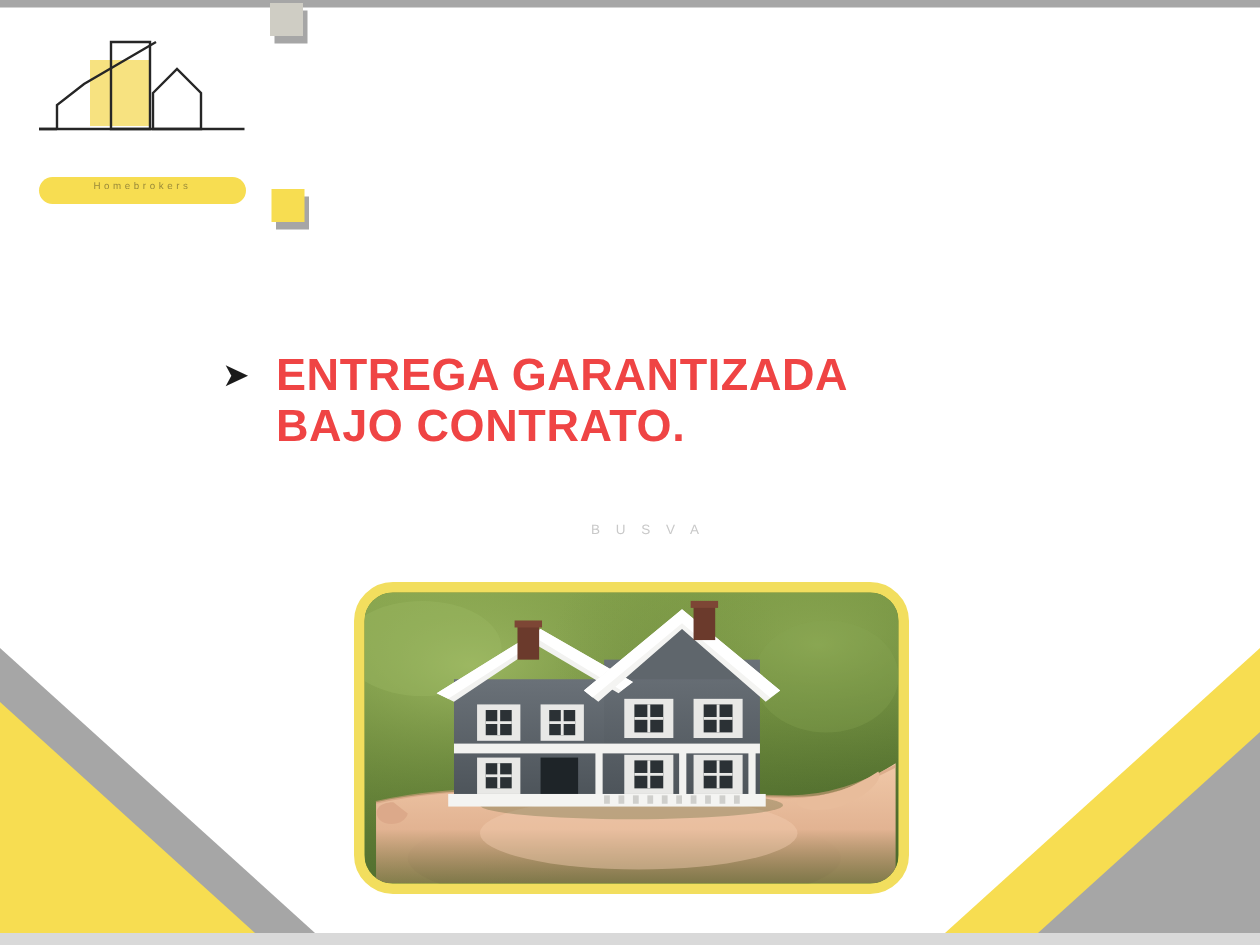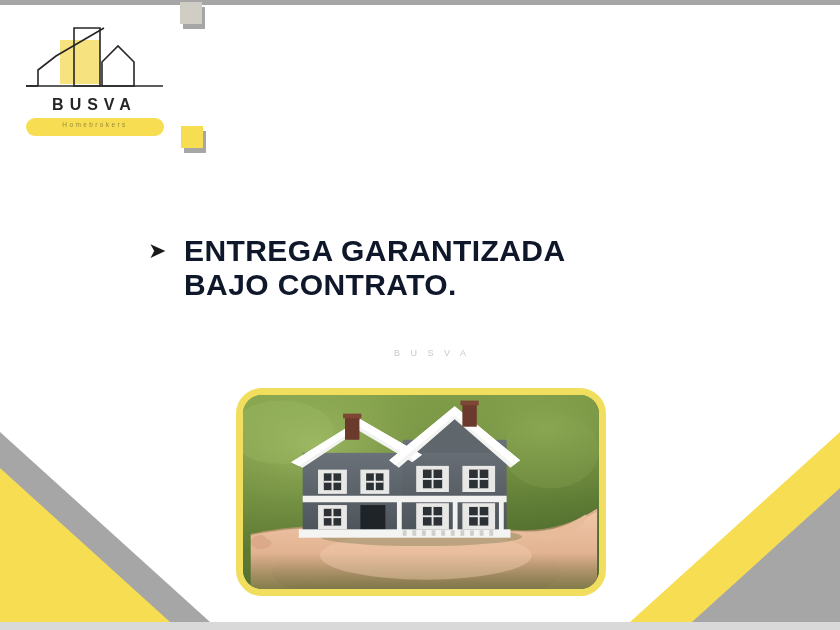--- a/index.html
+++ b/index.html
@@ -165,21 +165,21 @@
     line-height: 34px;
     color: #1a1a1a;
     font-family: "DejaVu Sans", sans-serif;
   }
   #bullet-row .bullet-text {
     flex: 1 1 auto;
     font-size: 30px;
     font-weight: bold;
     line-height: 1.14;
     letter-spacing: 0.4px;
-    color: #0f172a;
+    color: #ef4444;
     white-space: pre-line;
     font-family: "Liberation Sans", sans-serif;
   }
 
   
   #watermark {
     position: absolute;
     left: 0; top: 348px;
     width: 840px;
     text-align: center;
@@ -226,21 +226,20 @@
         <rect x="38" y="18" width="40" height="44" fill="#f6dd6a" opacity="0.85"></rect>
         <g fill="none" stroke="#262626" stroke-width="1.6">
           <path d="M52 6 L78 6 L78 64 L52 64 Z"></path>
           <path d="M80 40 L96 24 L112 40 L112 64 L80 64 Z"></path>
           <path d="M16 64 L16 48 L34 34 L82 6"></path>
           <path d="M4 64 L16 64"></path>
           <path d="M4 64 L141 64"></path>
         </g>
       </svg>
     </div>
-    <div class="logo-name">BUSVA</div>
     <div class="logo-pill"></div>
     <div class="logo-tagline">Homebrokers</div>
   </div>
 
 
   <div id="bullet-row">
     <span class="bullet-glyph">➤</span>
     <span class="bullet-text">ENTREGA GARANTIZADA
 BAJO CONTRATO.</span>
   </div>

